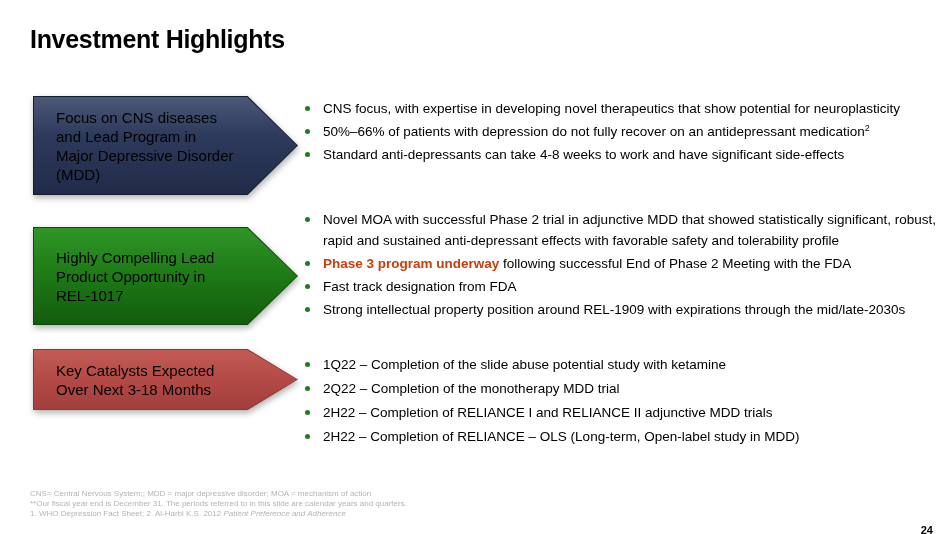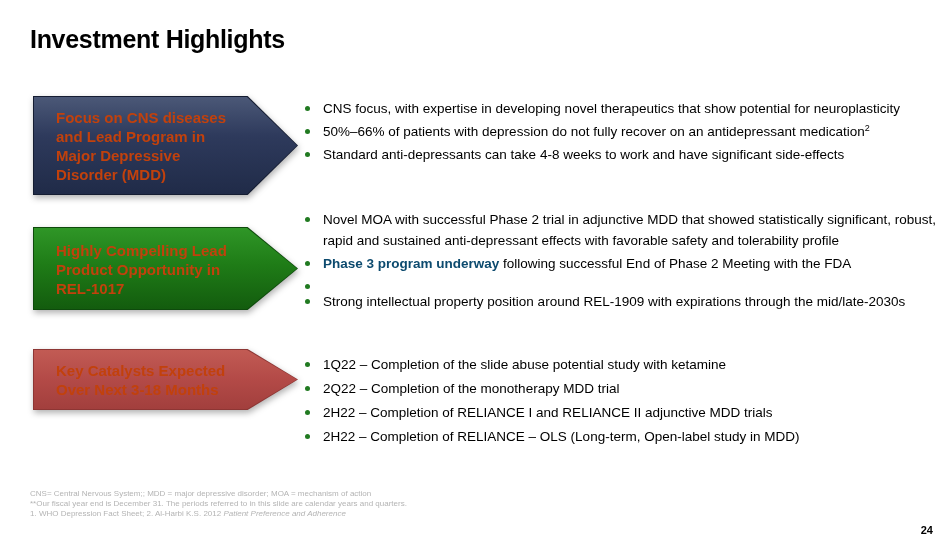--- a/index.html
+++ b/index.html
@@ -27,24 +27,24 @@
     position:absolute; inset:0;
     clip-path:polygon(0 0, 81% 0, 100% 50%, 81% 100%, 0 100%);
   }
   .arrow .shape-fill {
     position:absolute; inset:1px;
     clip-path:polygon(0 0, 81% 0, 100% 50%, 81% 100%, 0 100%);
   }
   .arrow .label {
     position:absolute; left:23px; right:62px; top:50%;
     transform:translateY(-50%);
-    color:#c2410c; font-weight:bold; font-size:15px; line-height:19px;
+    color:#000000; font-weight:normal; font-size:15px; line-height:19px;
   }
   .arrow1 { top:96px;  height:99px;  }
-  .arrow2 { top:227px; height:83px; }
+  .arrow2 { top:227px; height:98px; }
   .arrow3 { top:349px; height:61px;  }
   .navy-border  { background:#151d32; }
   .navy-fill    { background:linear-gradient(180deg,#4b5877 0%,#2e3a5c 40%,#202b48 100%); }
   .green-border { background:#0e4a0c; }
   .green-fill   { background:linear-gradient(180deg,#2f9627 0%,#1f7c17 45%,#135c0e 100%); }
   .red-border   { background:#8d3634; }
   .red-fill     { background:linear-gradient(180deg,#c25b54 0%,#b34a47 50%,#a23f3d 100%); }
 
   
   .bullets {
@@ -58,21 +58,21 @@
     display:flex; align-items:flex-start;
     font-size:13.5px; line-height:21px; color:#000;
     margin-bottom:2px;
   }
   .bullets3 li { margin-bottom:3px; }
   .dot {
     flex:none; width:5px; height:5px; border-radius:50%;
     background:#217a21; margin:8px 13px 0 2px;
   }
   sup { font-size:9px; line-height:0; vertical-align:super; }
-  .hl { font-weight:bold; color:#0c4a6e; }
+  .hl { font-weight:bold; color:#c2410c; }
 
   
   .footnotes {
     position:absolute; left:30px; top:489px;
     font-size:8px; line-height:10px; color:#b4b4b4;
   }
   .footnotes .it { font-style:italic; }
 
   .page-number {
     position:absolute; right:17px; top:524px;
@@ -115,20 +115,21 @@
     <li>
       <span class="dot"></span>
       <span class="btext">Novel MOA with successful Phase 2 trial in adjunctive MDD that showed statistically significant, robust, rapid and sustained anti-depressant effects with favorable safety and tolerability profile</span>
     </li>
     <li>
       <span class="dot"></span>
       <span class="btext"><span class="hl">Phase 3 program underway</span><span> following successful End of Phase 2 Meeting with the FDA</span></span>
     </li>
     <li>
       <span class="dot"></span>
+      <span class="btext">Fast track designation from FDA</span>
     </li>
     <li>
       <span class="dot"></span>
       <span class="btext">Strong intellectual property position around REL-1909 with expirations through the mid/late-2030s</span>
     </li>
   </ul>
 
   <div class="arrow arrow3">
     <div class="shape-border red-border"></div>
     <div class="shape-fill red-fill"></div>

